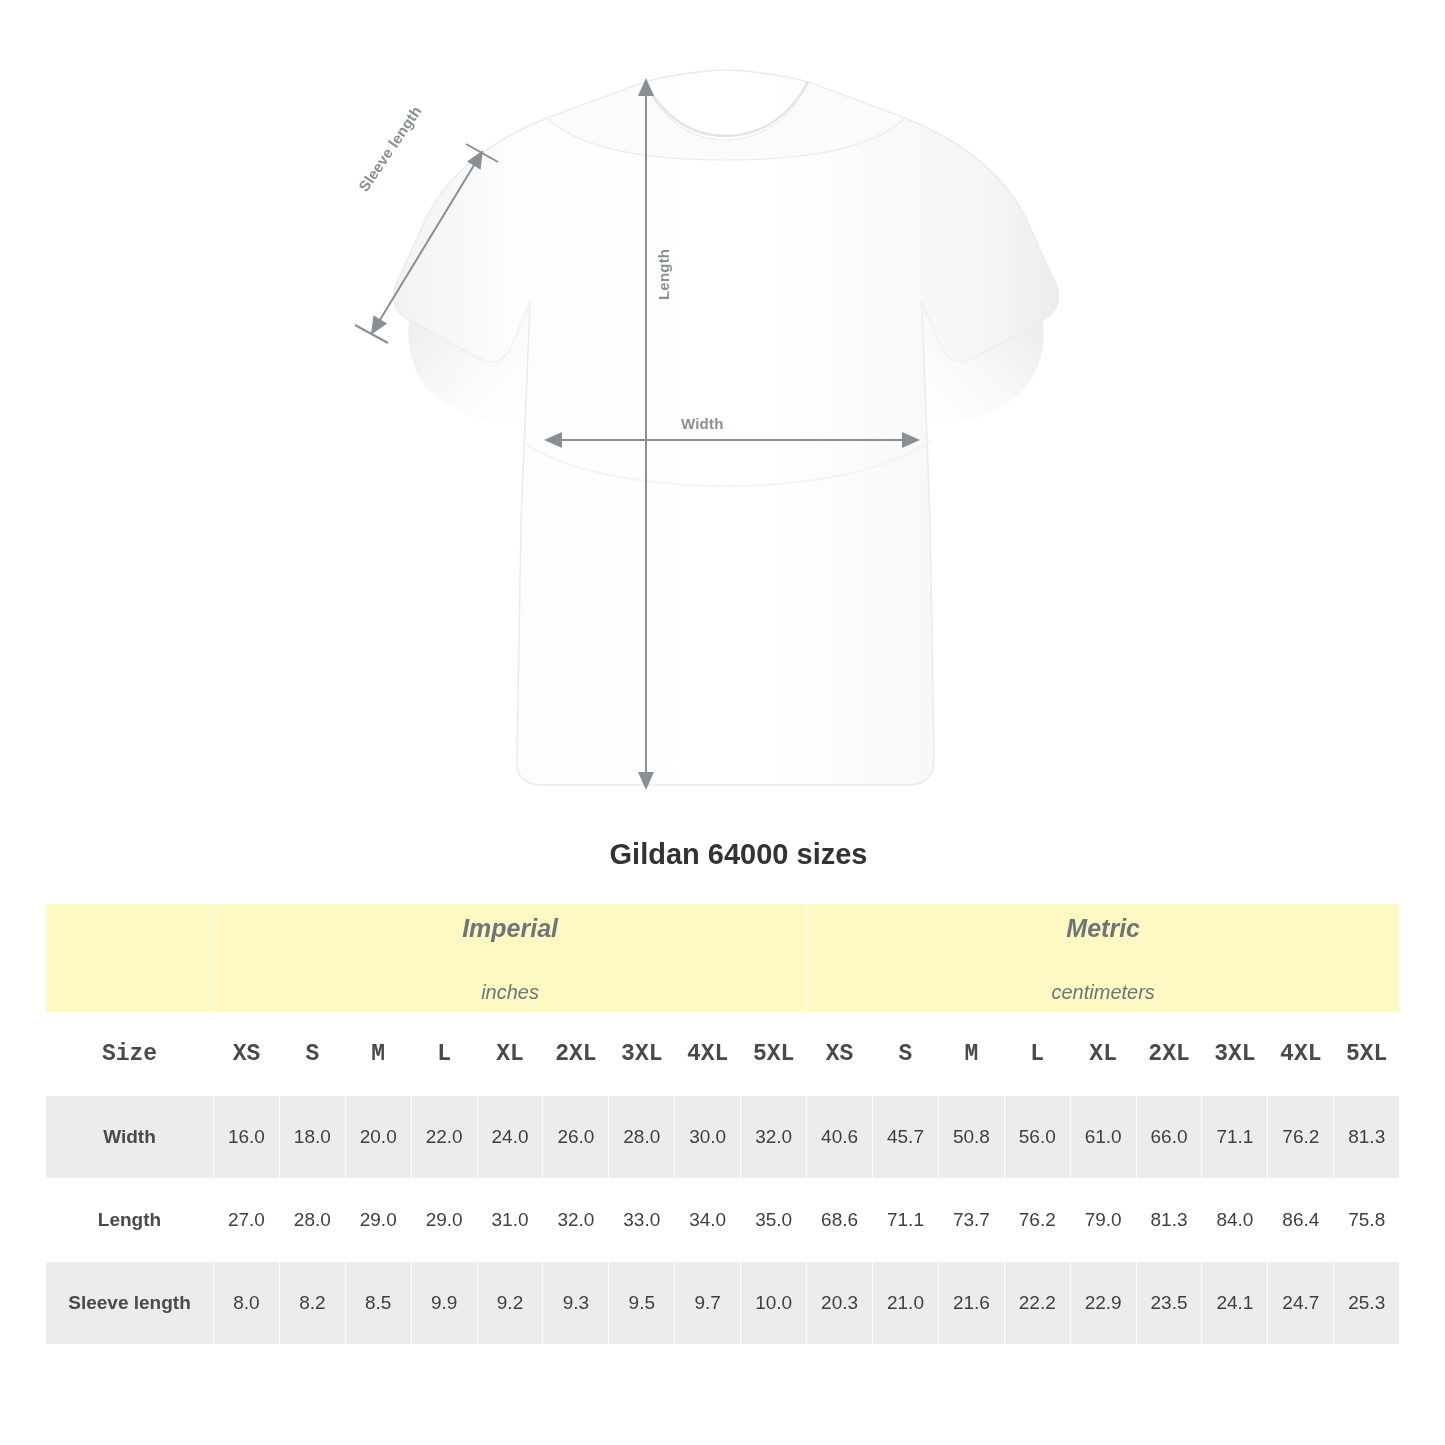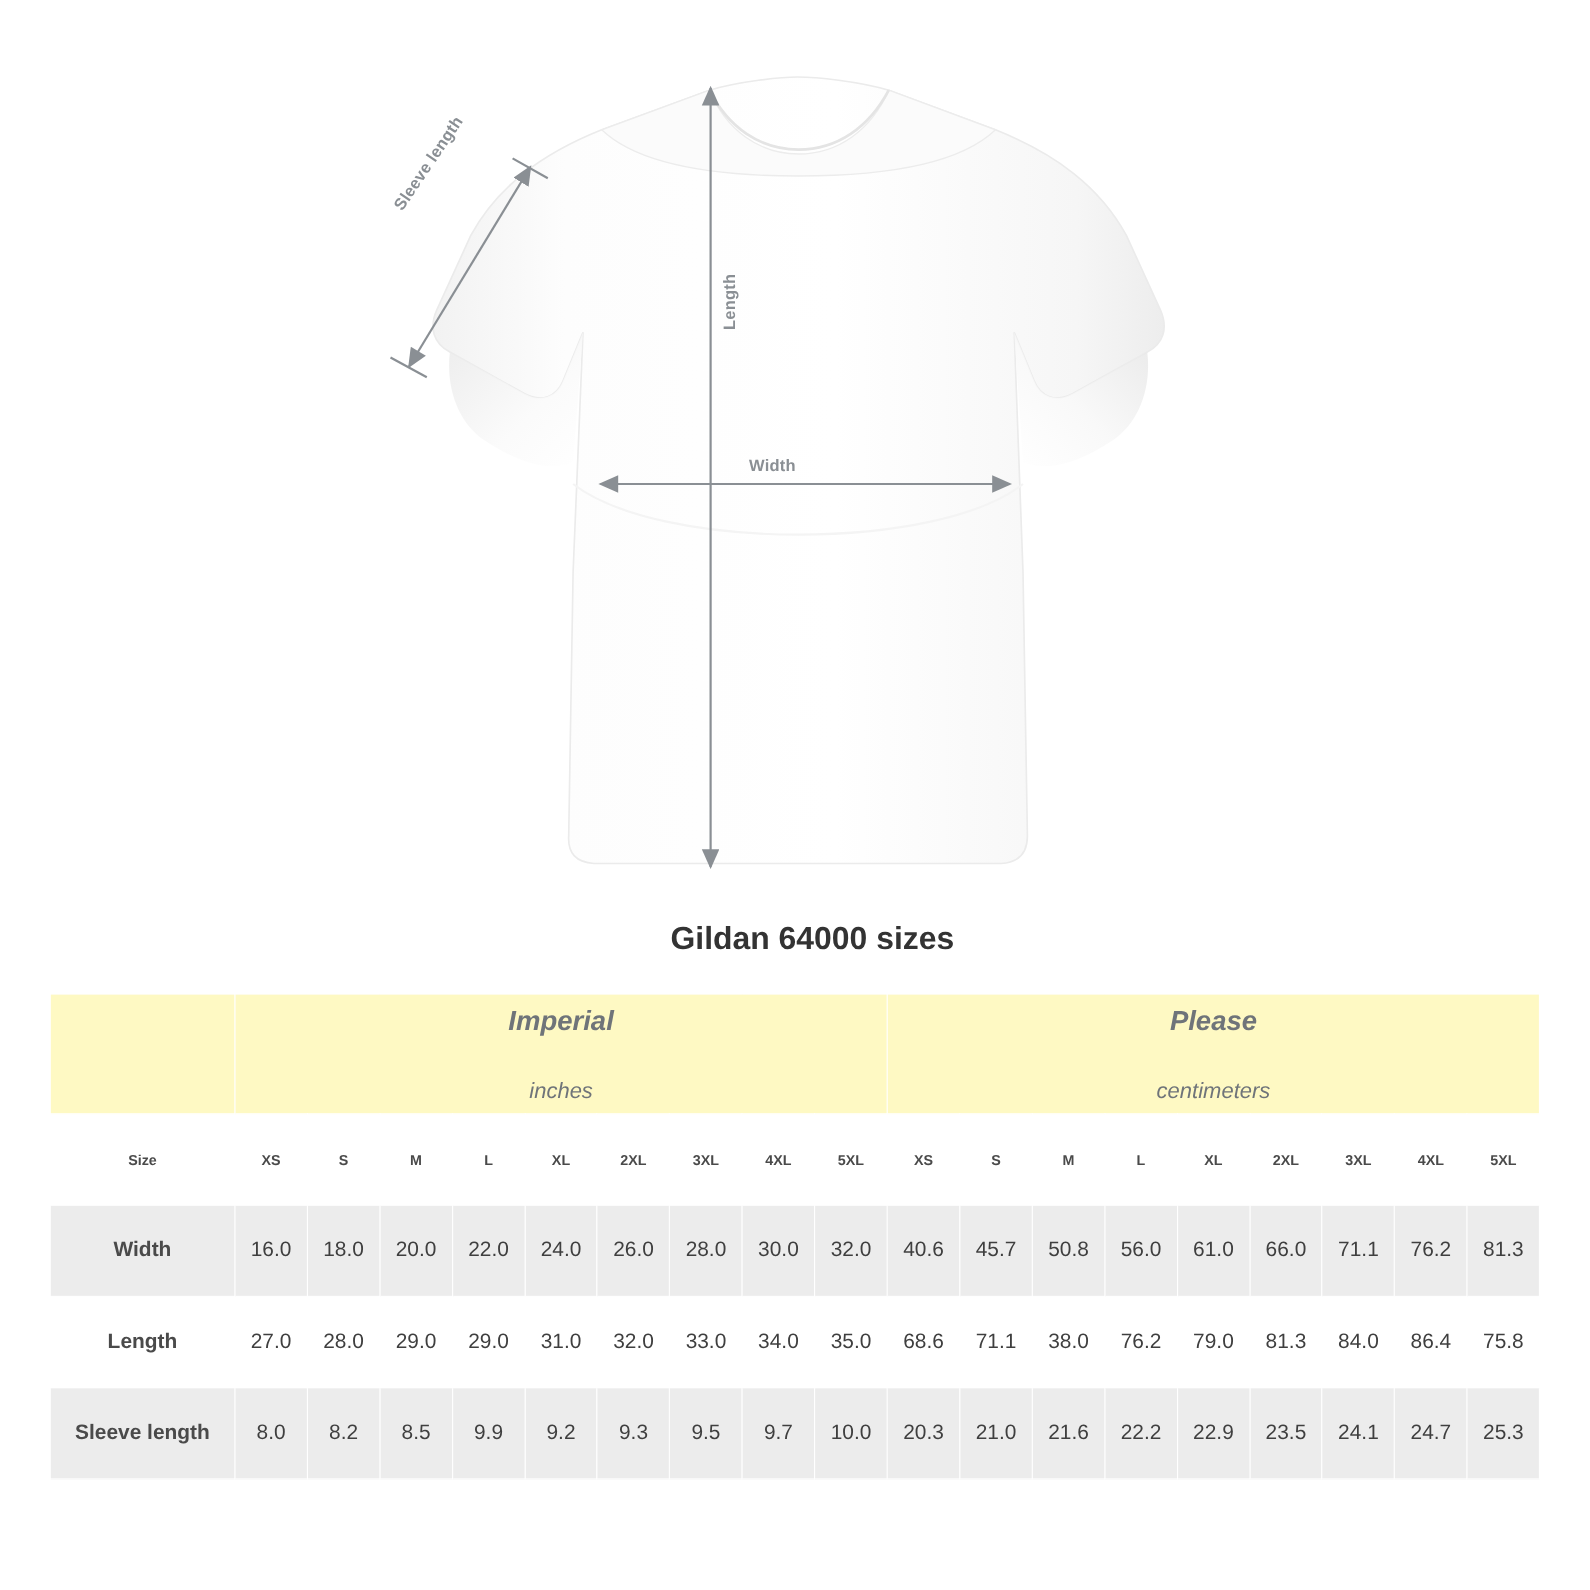--- a/index.html
+++ b/index.html
@@ -107,23 +107,24 @@
   .unit-sub {
     font-size: 20px;
     font-style: italic;
     color: #6f7479;
     padding-top: 6px;
     margin-top: 32px;
   }
   .hdr-row td {
     background: #ffffff;
     height: 80px;
-    font-size: 13px;
+    font-size: 23px;
     font-weight: bold;
     color: #4a4a4a;
+    font-family: Liberation Mono, monospace;
   }
   .hdr-row td.rowlabel {
     background: #ffffff;
   }
   .data-row td {
     height: 80px;
     font-size: 19px;
     color: #3f3f3f;
   }
   .data-row.shaded td { background: #ececec; }
@@ -252,21 +253,21 @@
       </colgroup>
       <tbody>
 
         <tr class="band-row">
           <td></td>
           <td colspan="9">
             <div class="unit-title">Imperial</div>
             <div class="unit-sub">inches</div>
           </td>
           <td colspan="9">
-            <div class="unit-title">Please</div>
+            <div class="unit-title">Metric</div>
             <div class="unit-sub">centimeters</div>
           </td>
         </tr>
 
         <tr class="hdr-row">
           <td class="rowlabel">Size</td>
           <td>XS</td>
           <td>S</td>
           <td>M</td>
           <td>L</td>
@@ -314,21 +315,21 @@
           <td>28.0</td>
           <td>29.0</td>
           <td>29.0</td>
           <td>31.0</td>
           <td>32.0</td>
           <td>33.0</td>
           <td>34.0</td>
           <td>35.0</td>
           <td>68.6</td>
           <td>71.1</td>
-          <td>38.0</td>
+          <td>73.7</td>
           <td>76.2</td>
           <td>79.0</td>
           <td>81.3</td>
           <td>84.0</td>
           <td>86.4</td>
           <td>75.8</td>
         </tr>
 
         <tr class="data-row shaded">
           <td class="rowlabel">Sleeve length</td>

